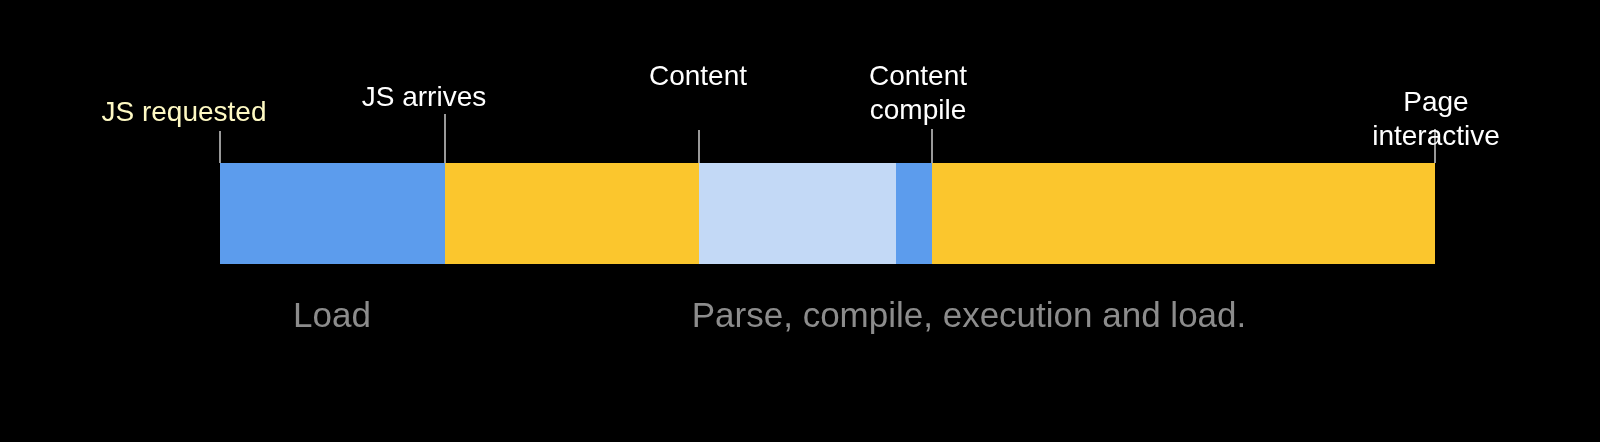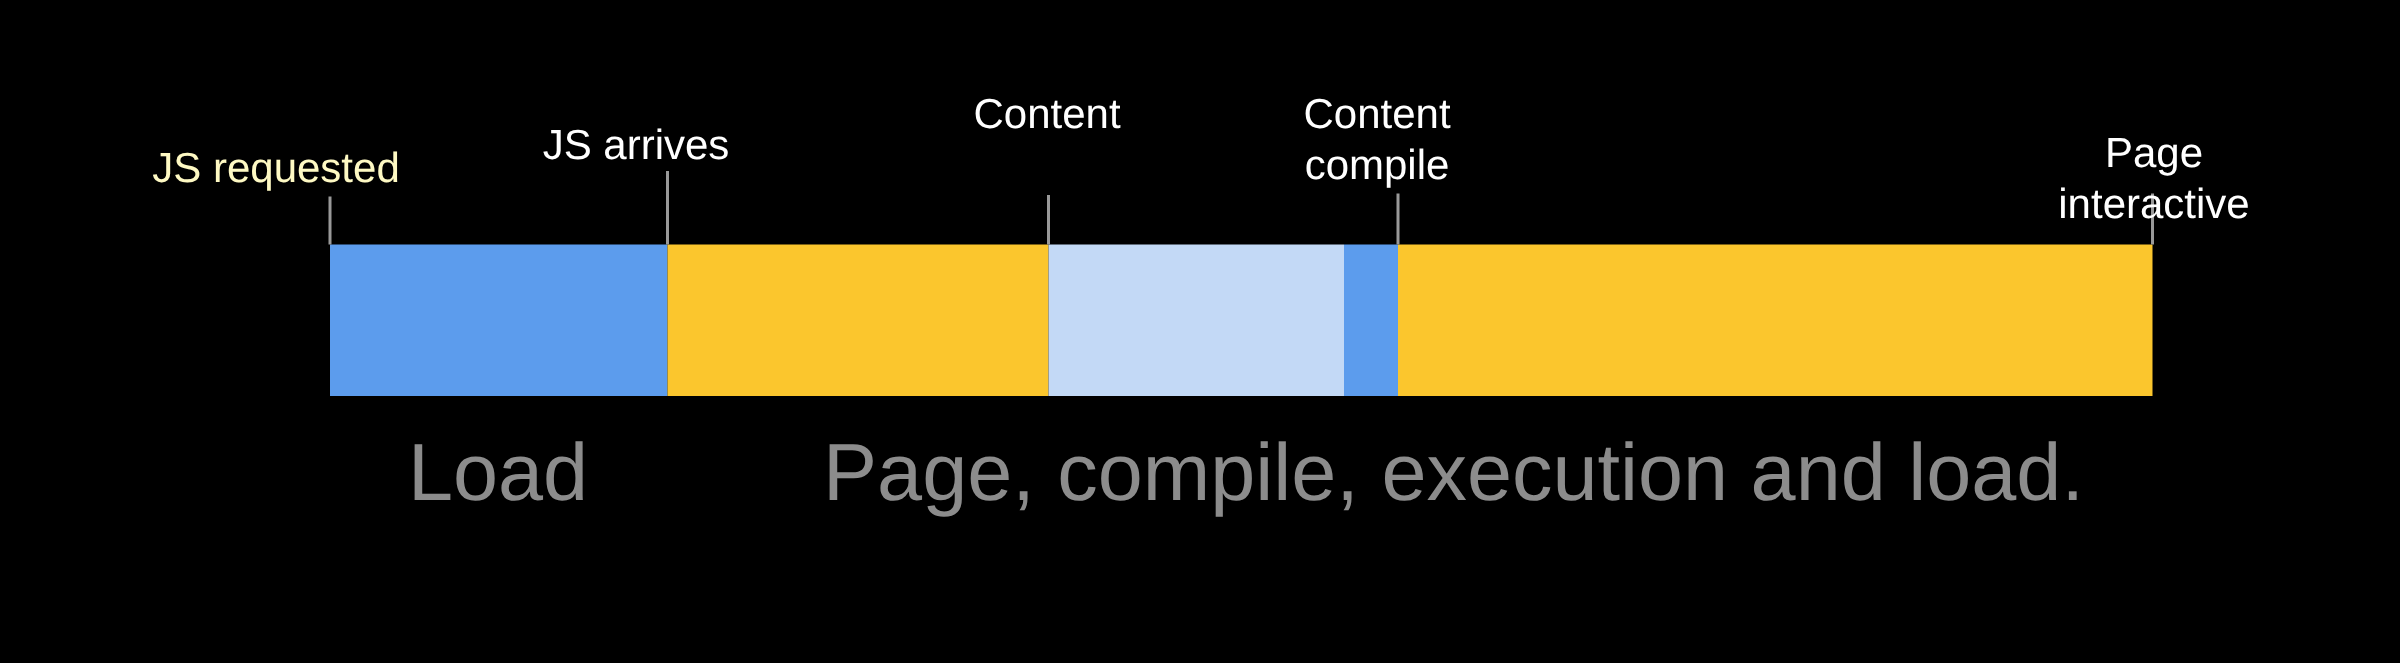--- a/index.html
+++ b/index.html
@@ -34,21 +34,21 @@
     text-align: center;
     white-space: nowrap;
     font-size: 28px;
     line-height: 34px;
     font-weight: 400;
   }
   .phase-label {
     position: absolute;
     transform: translateX(-50%);
     white-space: nowrap;
-    font-size: 54px;
+    font-size: 35px;
     line-height: 50px;
     font-weight: 400;
   }
 </style>
 </head>
 <body>
 
 <div class="canvas" style="width: 1600px; height: 442px; background: rgb(0, 0, 0);">
   <div class="bar" id="bar" style="left: 220px; top: 163px; width: 1215px; height: 101px;">
       <div class="segment" style="left: 0px; width: 225px; background: rgb(92, 156, 237);"></div>
@@ -76,15 +76,15 @@
         <div>compile</div>
       </div>
       <div class="tick" style="left: 1435px; top: 129px; height: 34px; background: rgb(153, 153, 153);"></div>
       <div class="marker-label" style="left: 1436px; top: 66px; color: rgb(255, 255, 255); margin-top: 19px;">
         <div>Page</div>
         <div>interactive</div>
       </div>
     </div>
   <div id="phases">
       <div class="phase-label" style="left: 332px; top: 290px; color: rgb(140, 140, 140);">Load</div>
-      <div class="phase-label" style="left: 969px; top: 290px; color: rgb(140, 140, 140);">Page, compile, execution and load.</div>
+      <div class="phase-label" style="left: 969px; top: 290px; color: rgb(140, 140, 140);">Parse, compile, execution and load.</div>
     </div>
 </div>
 
 </body></html>

